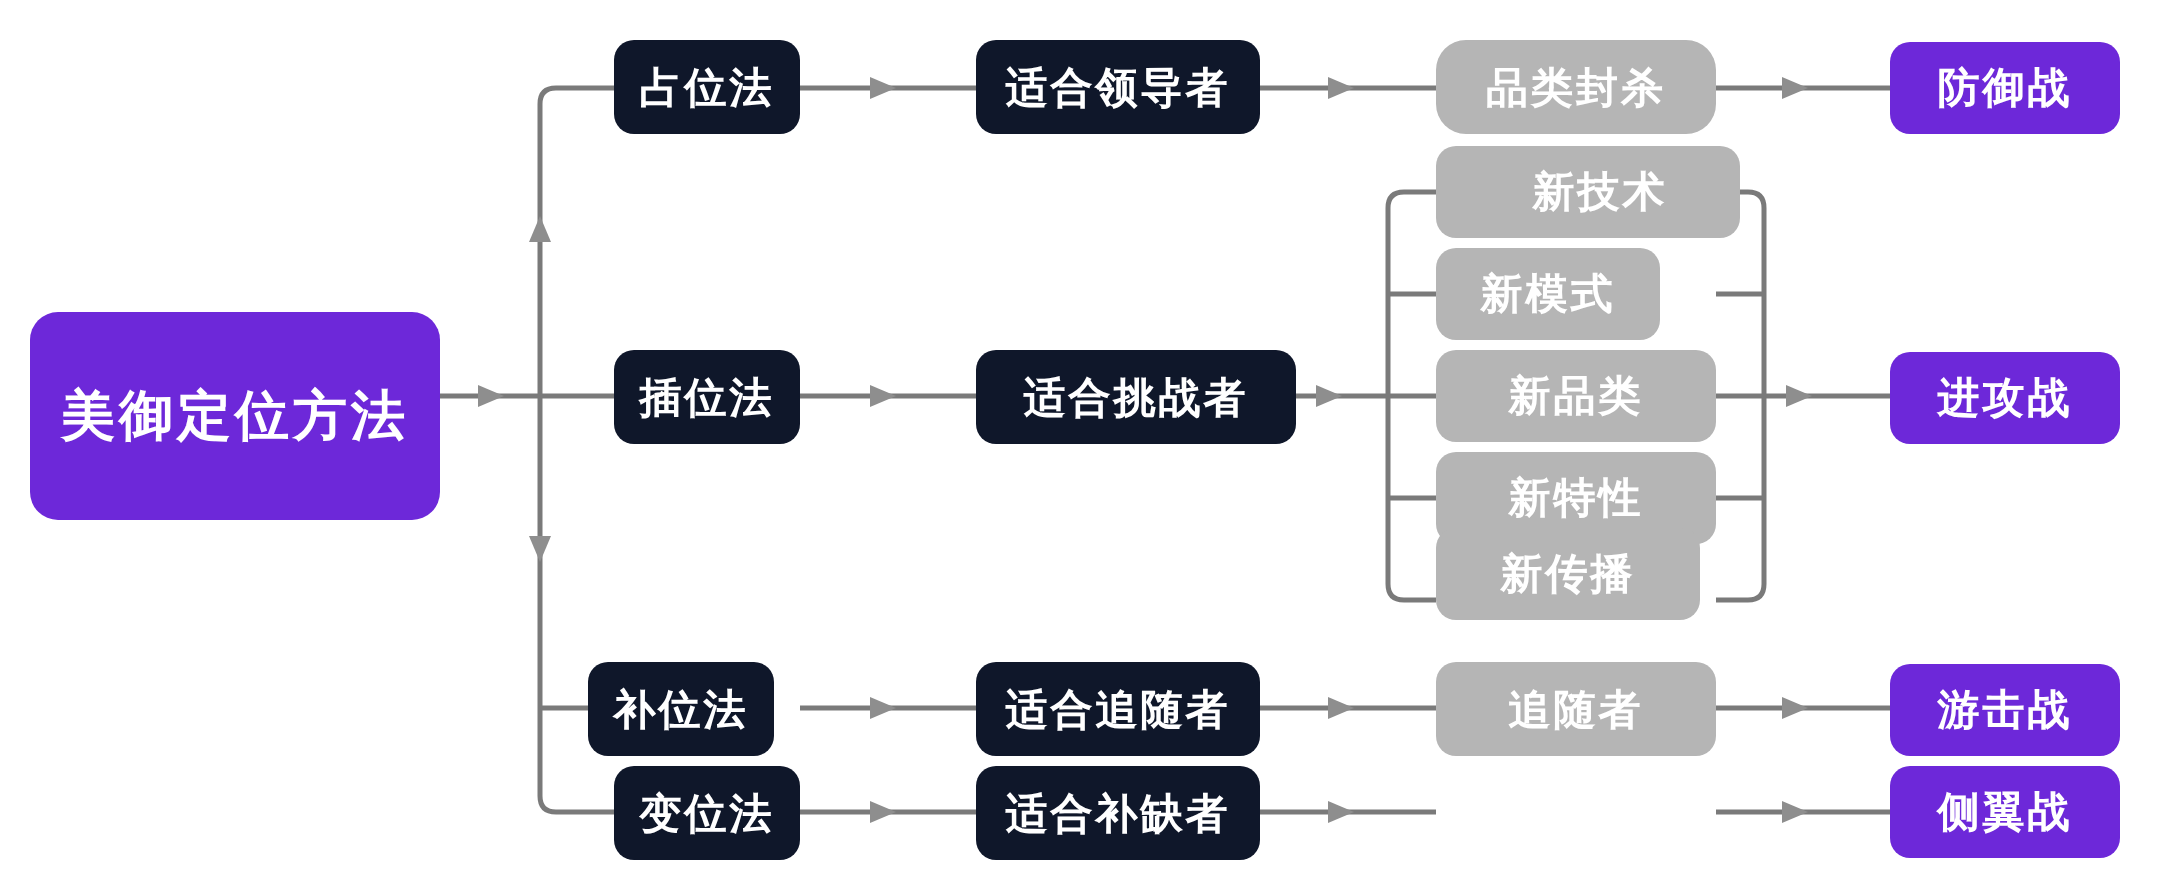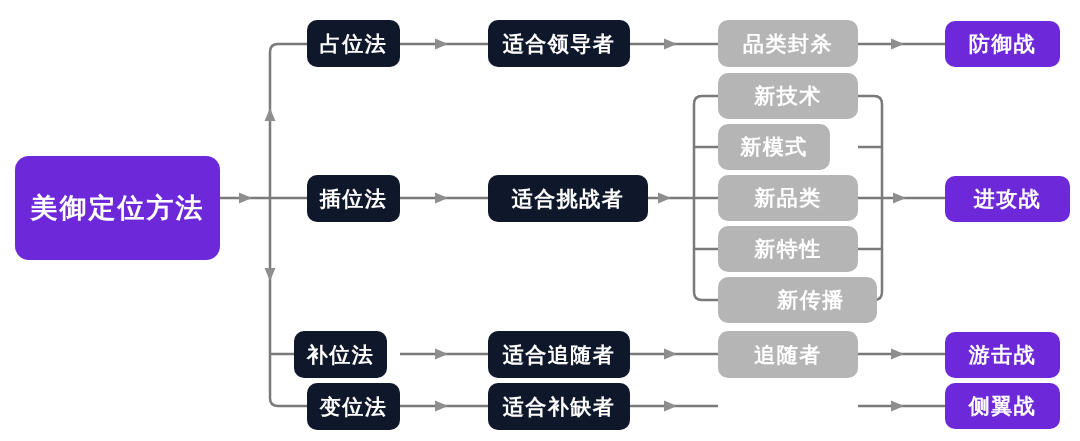--- a/index.html
+++ b/index.html
@@ -73,26 +73,26 @@
   <div class="node pink sm" style="left:307px;top:20px;width:93px;height:47px;">占位法</div>
   <div class="node pink sm" style="left:307px;top:175px;width:93px;height:47px;">插位法</div>
   <div class="node pink sm" style="left:294px;top:331px;width:93px;height:47px;">补位法</div>
   <div class="node pink sm" style="left:307px;top:383px;width:93px;height:47px;">变位法</div>
 
   <div class="node pink sm" style="left:488px;top:20px;width:142px;height:47px;">适合领导者</div>
   <div class="node pink sm" style="left:488px;top:175px;width:160px;height:47px;">适合挑战者</div>
   <div class="node pink sm" style="left:488px;top:331px;width:142px;height:47px;">适合追随者</div>
   <div class="node pink sm" style="left:488px;top:383px;width:142px;height:47px;">适合补缺者</div>
 
-  <div class="node gray sm" style="left:718px;top:20px;width:140px;height:47px;">品类封杀</div>
-  <div class="node gray sm" style="left:718px;top:73px;width:140px;height:46px;">新技术</div>
+  <div class="node gray sm" style="left:718px;top:20px;width:140px;height:47px;border-radius:15px;">品类封杀</div>
+  <div class="node gray sm" style="left:718px;top:73px;width:140px;height:46px;padding-left:12px;">新技术</div>
   <div class="node gray sm" style="left:718px;top:124px;width:112px;height:46px;">新模式</div>
   <div class="node gray sm" style="left:718px;top:175px;width:140px;height:46px;">新品类</div>
   <div class="node gray sm" style="left:718px;top:226px;width:140px;height:46px;">新特性</div>
-  <div class="node gray sm" style="left:718px;top:277px;width:132px;height:46px;padding-left:27px;">新传播</div>
+  <div class="node gray sm" style="left:718px;top:264px;width:132px;height:46px;">新传播</div>
   <div class="node gray sm" style="left:718px;top:331px;width:140px;height:47px;">追随者</div>
 
   <div class="node red sm" style="left:945px;top:21px;width:115px;height:46px;">防御战</div>
-  <div class="node red sm" style="left:945px;top:176px;width:125px;height:46px;">进攻战</div>
+  <div class="node red sm" style="left:945px;top:176px;width:115px;height:46px;">进攻战</div>
   <div class="node red sm" style="left:945px;top:332px;width:115px;height:46px;">游击战</div>
   <div class="node red sm" style="left:945px;top:383px;width:115px;height:46px;">侧翼战</div>
 
 </div>
 
 </body></html>

